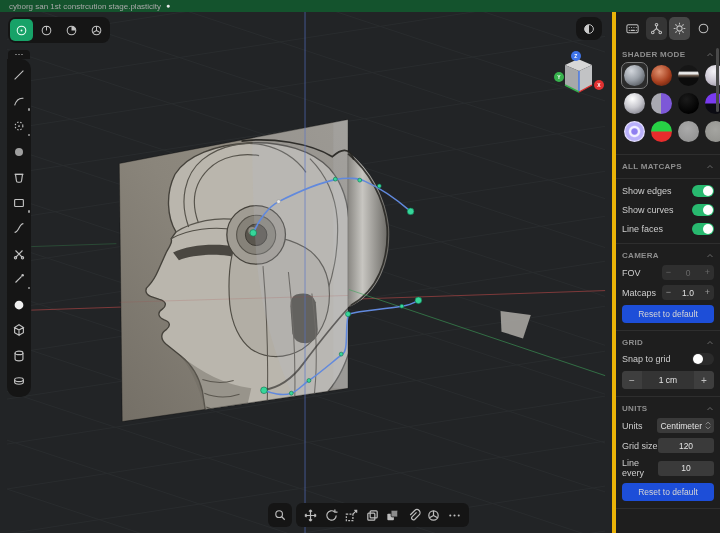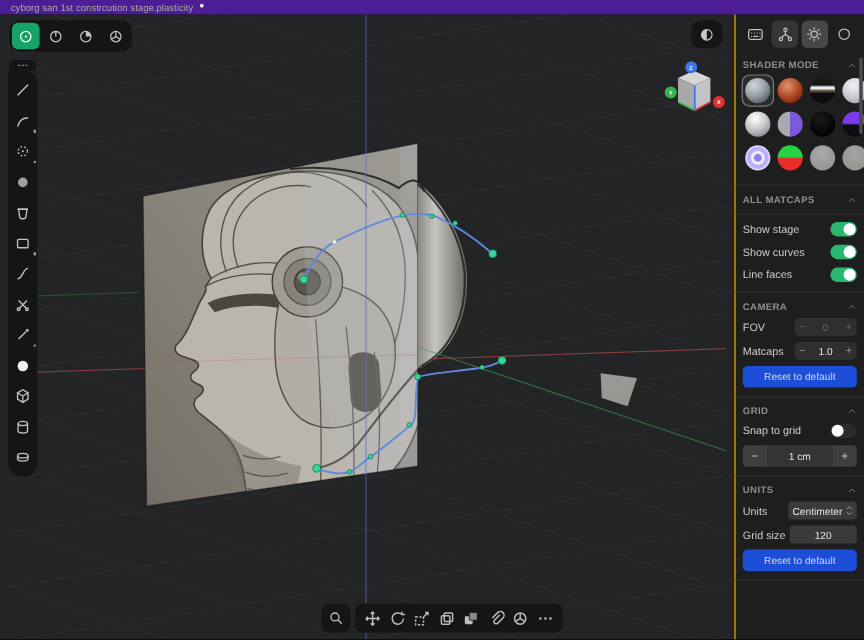--- a/index.html
+++ b/index.html
@@ -1,18 +1,18 @@
 <!DOCTYPE html>
 <html><head>
 <meta charset="utf-8">
 <style>
 *{margin:0;padding:0;box-sizing:border-box}
 html,body{width:720px;height:533px;background:#000;overflow:hidden;
   font-family:"Liberation Sans",sans-serif;position:relative}
-.titlebar{position:absolute;top:0;left:0;width:720px;height:12px;background:#4c1d95;
+.titlebar{position:absolute;top:0;left:0;width:720px;height:12px;background:#14532d;
   display:flex;align-items:center;gap:5px;padding:0 9px;z-index:20}
 .titlebar .t{font-size:8px;color:#a9a9a9;white-space:nowrap}
 .titlebar .dot{font-size:7px;color:#ececec;line-height:10px}
 .viewport{position:absolute;top:12px;left:0;width:612px;height:521px;background:#222426;overflow:hidden}
 svg.scene{position:absolute;left:0;top:0;z-index:0}
 
 .fl{position:absolute;background:#151515;border-radius:8px;display:flex;align-items:center;z-index:3}
 .mode-bar{left:8px;top:5px;padding:2px;gap:2px}
 .mbtn{width:23px;height:22px;border-radius:5px;display:flex;align-items:center;justify-content:center}
 .mbtn.active{background:#17a268}
@@ -28,21 +28,21 @@
 .tool svg{stroke:#c2c2c2;fill:none;stroke-width:1.3}
 .tool .sub{position:absolute;right:-3px;bottom:-2px;width:2.5px;height:2.5px;background:#9a9a9a;border-radius:50%}
 .search-btn{left:268px;top:491px;width:24px;height:24px;border-radius:6px;justify-content:center}
 .bottom-bar{left:296px;top:491px;height:24px;padding:0 7px;gap:5.5px;border-radius:6px}
 .bb{width:15px;height:15px;display:flex;align-items:center;justify-content:center}
 .bb svg,.search-btn svg{stroke:#bdbdbd;fill:none;stroke-width:1.3}
 .viewcube{position:absolute;left:550px;top:26px;z-index:2}
 .axl{font-size:5px;font-weight:bold;fill:#fff}
 
 .sidebar{position:absolute;top:12px;left:612px;width:108px;height:521px;background:#1e1e1e;
-  padding:0 6px;z-index:10;border-left:1px solid #eab308}
+  padding:0 6px;z-index:10;border-left:4px solid #eab308}
 .tabs{display:flex;gap:2.5px;padding:5px 0 3px}
 .tab{width:23px;height:23px;border-radius:5px;display:flex;align-items:center;justify-content:center}
 .tab svg{stroke:#c0c0c0;fill:none;stroke-width:1.1}
 .tab.bg1{background:#353535}.tab.bg2{background:#474747}
 .hdr{display:flex;justify-content:space-between;align-items:center;margin:7px 0 3px;
   color:#8e8e8e;font-size:8px;font-weight:bold;letter-spacing:.3px}
 .hdr svg{stroke:#8e8e8e;fill:none;stroke-width:1.3}
 hr{border:none;border-top:1px solid #2e2e2e;margin:7px -6px 0}
 .mats{display:grid;grid-template-columns:repeat(4,1fr);gap:3px 2px;justify-items:center;padding:1px 0 3px}
 .matwrap{width:25px;height:25px;border-radius:6px;display:flex;align-items:center;justify-content:center}
@@ -499,21 +499,21 @@
   </div>
   <hr>
   <div class="hdr">
     <span>ALL MATCAPS</span>
     <svg width="8" height="8" viewBox="0 0 16 16">
         <path d="M3 10l5-5 5 5"></path>
       </svg>
   </div>
   <hr>
   <div class="row">
-    <span>Show stage</span>
+    <span>Show edges</span>
     <div class="tgl on">
         <div class="knob"></div>
       </div>
   </div>
   <div class="row">
     <span>Show curves</span>
     <div class="tgl on">
         <div class="knob"></div>
       </div>
   </div>
@@ -578,16 +578,20 @@
       <span>Centimeter</span>
       <svg width="6" height="9" viewBox="0 0 8 12">
           <path d="M1 4.5L4 1.5 7 4.5M1 7.5L4 10.5 7 7.5"></path>
         </svg>
     </div>
   </div>
   <div class="row">
     <span>Grid size</span>
     <div class="valbox">120</div>
   </div>
+  <div class="row">
+    <span>Line every</span>
+    <div class="valbox">10</div>
+  </div>
   <div class="btnw">Reset to default</div>
   <hr>
 
 </div>
 
 </body></html>

